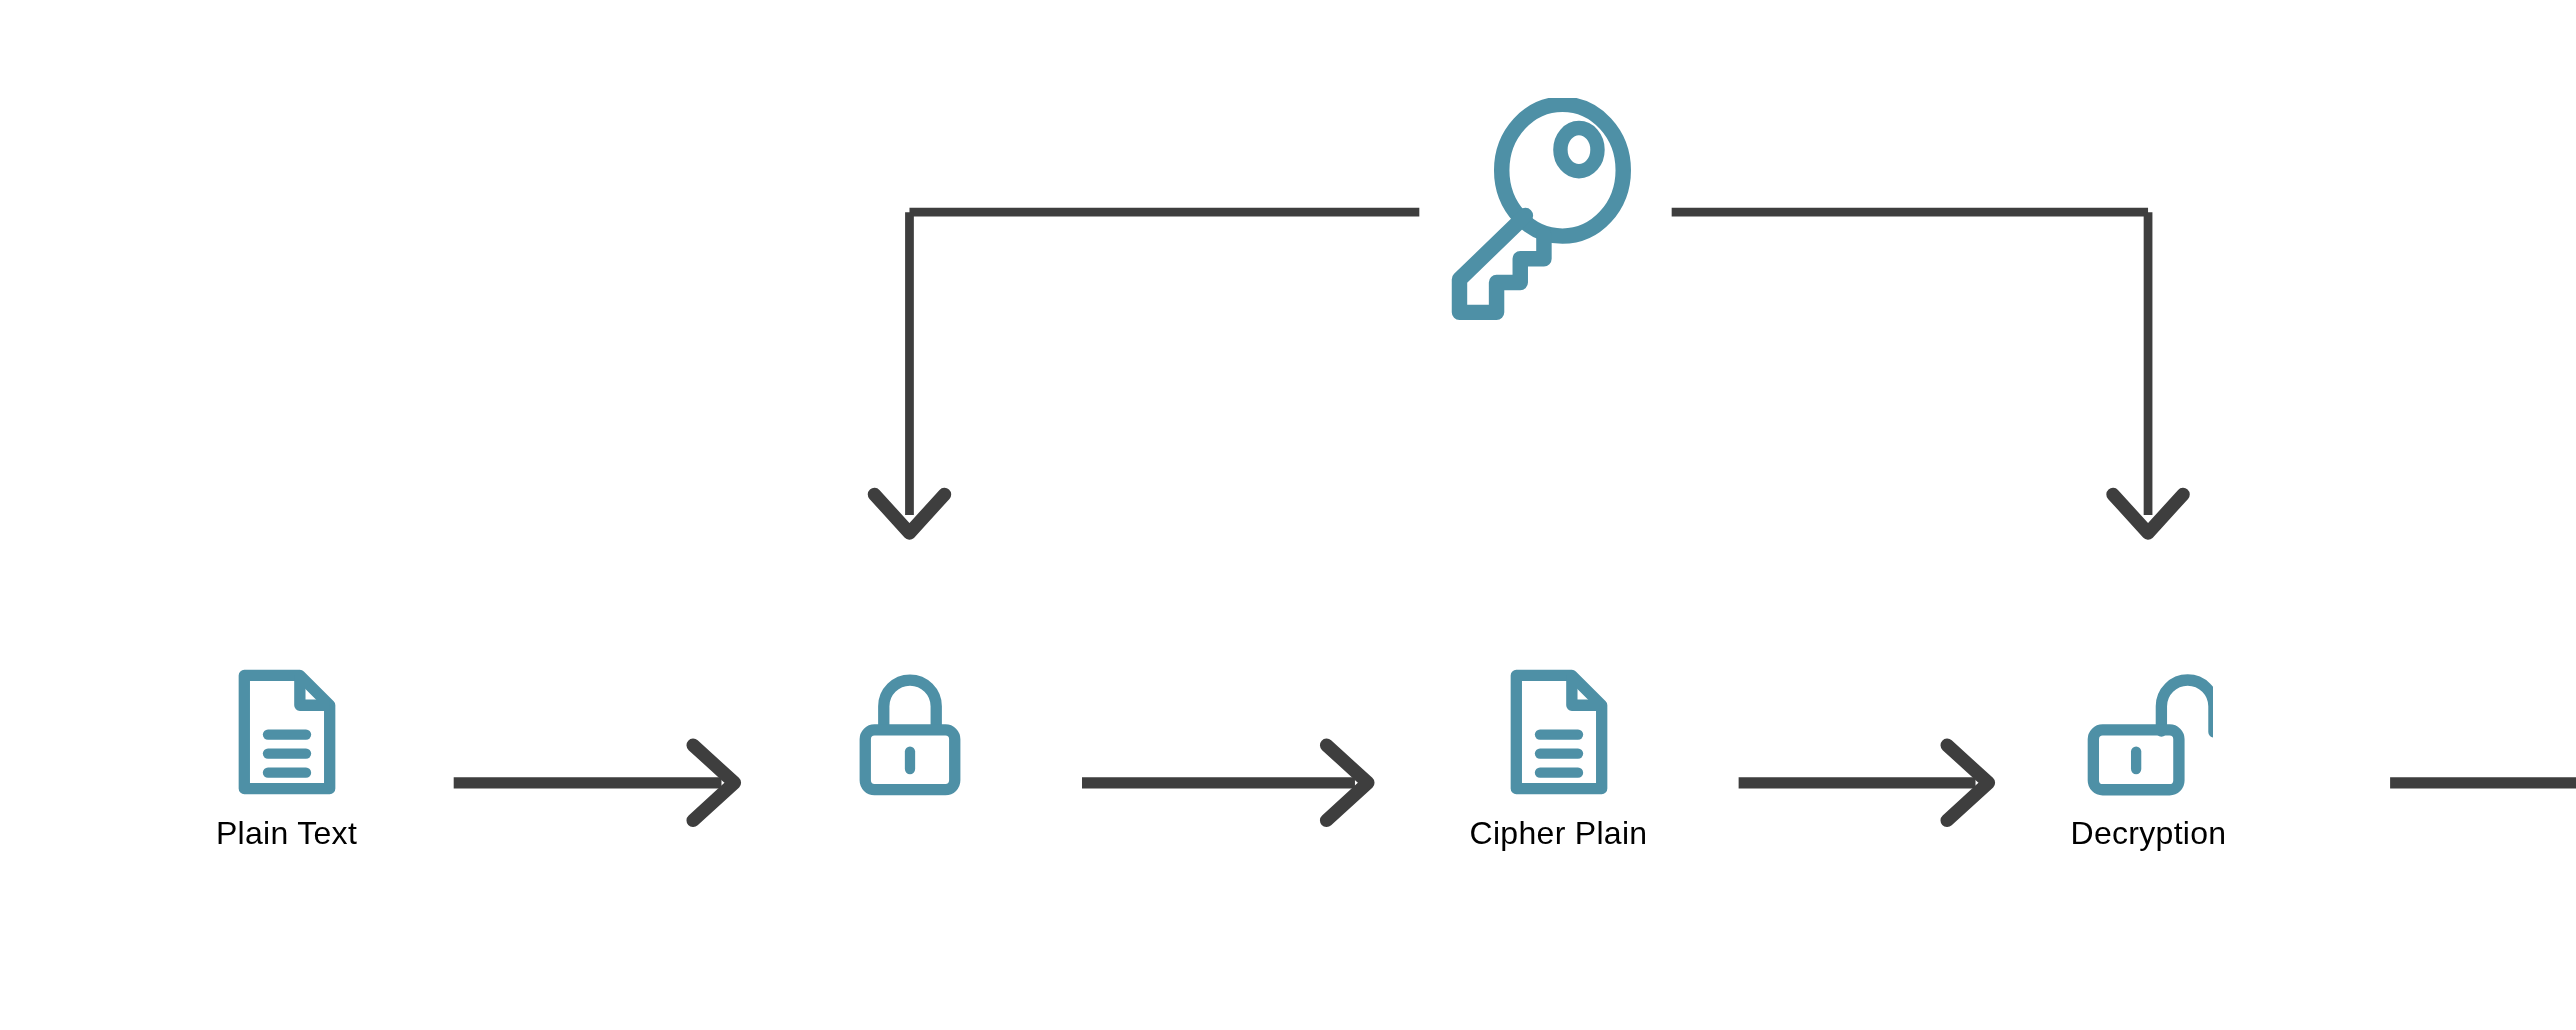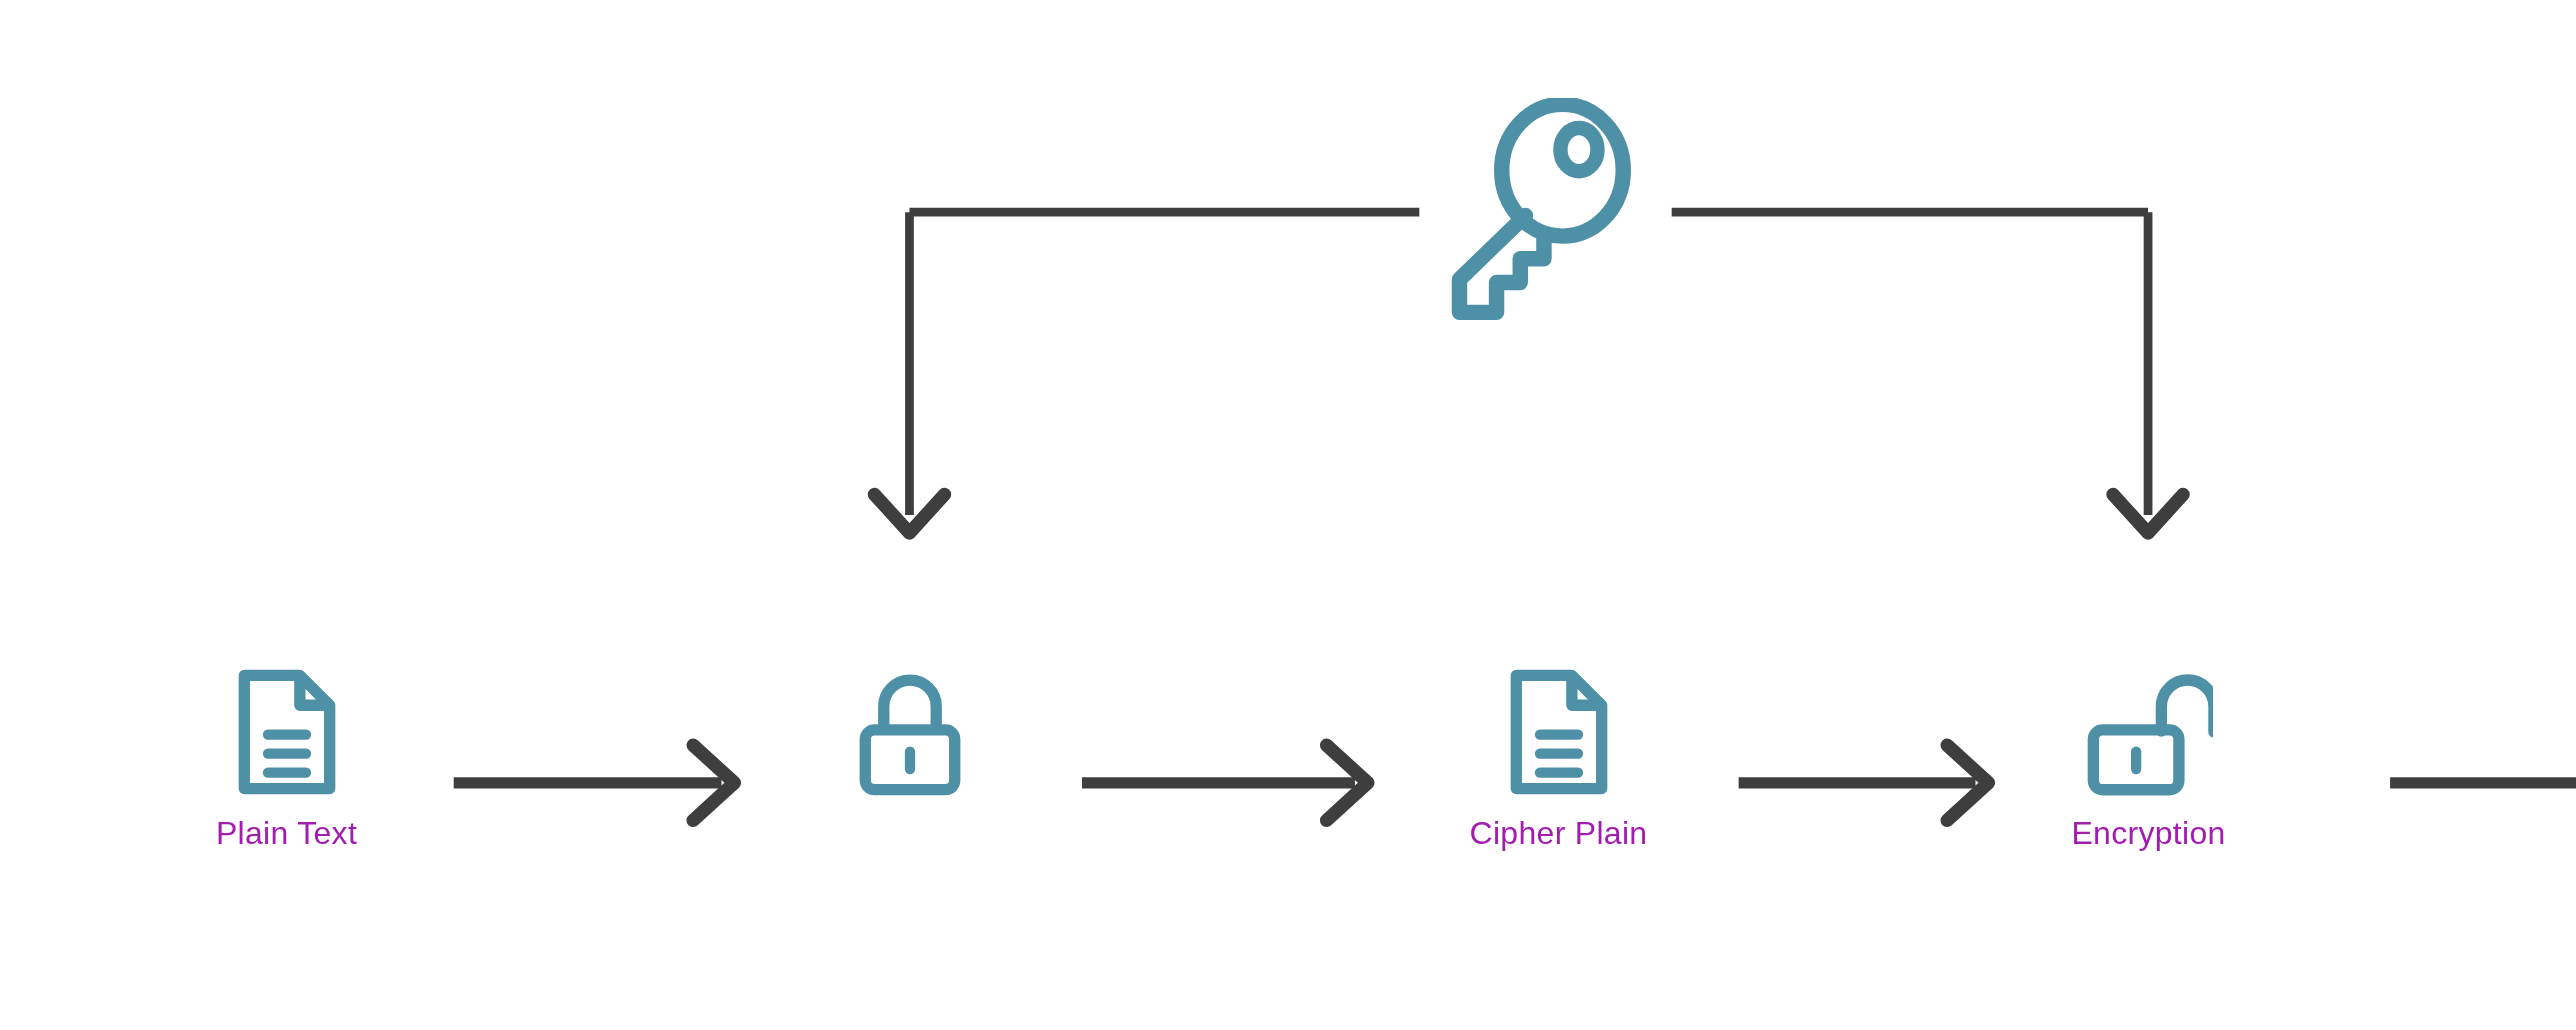--- a/index.html
+++ b/index.html
@@ -38,21 +38,21 @@
     margin: 0 auto;
     height: 134px;
   }
   .stage-label {
     display: block;
     margin-top: 17.5px;
     font-family: "Liberation Sans", sans-serif;
     font-size: 32px;
     font-weight: 400;
     letter-spacing: 0.3px;
-    color: #a21caf;
+    color: #000000;
     white-space: nowrap;
     line-height: 1;
   }
   .key-wrap {
     position: absolute;
   }
 </style>
 </head>
 <body>
 
@@ -147,17 +147,17 @@
 
   <div class="stage" style="left:2148px; top:665px;">
     <svg class="stage-icon" width="129" height="134" viewBox="0 0 250 260">
 
       <path d="M 150 128 L 150 80 A 51 51 0 0 1 252 80 L 252 130" fill="none" stroke="#4e90a6" stroke-width="22" stroke-linecap="round"></path>
 
       <rect x="18" y="126" width="166" height="116" rx="18" ry="18" fill="none" stroke="#4e90a6" stroke-width="22"></rect>
 
       <line x1="101" y1="168" x2="101" y2="202" stroke="#4e90a6" stroke-width="20" stroke-linecap="round"></line>
     </svg>
-    <span class="stage-label">Encryption</span>
+    <span class="stage-label">Decryption</span>
   </div>
 
 </div>
 
 
 </body></html>

